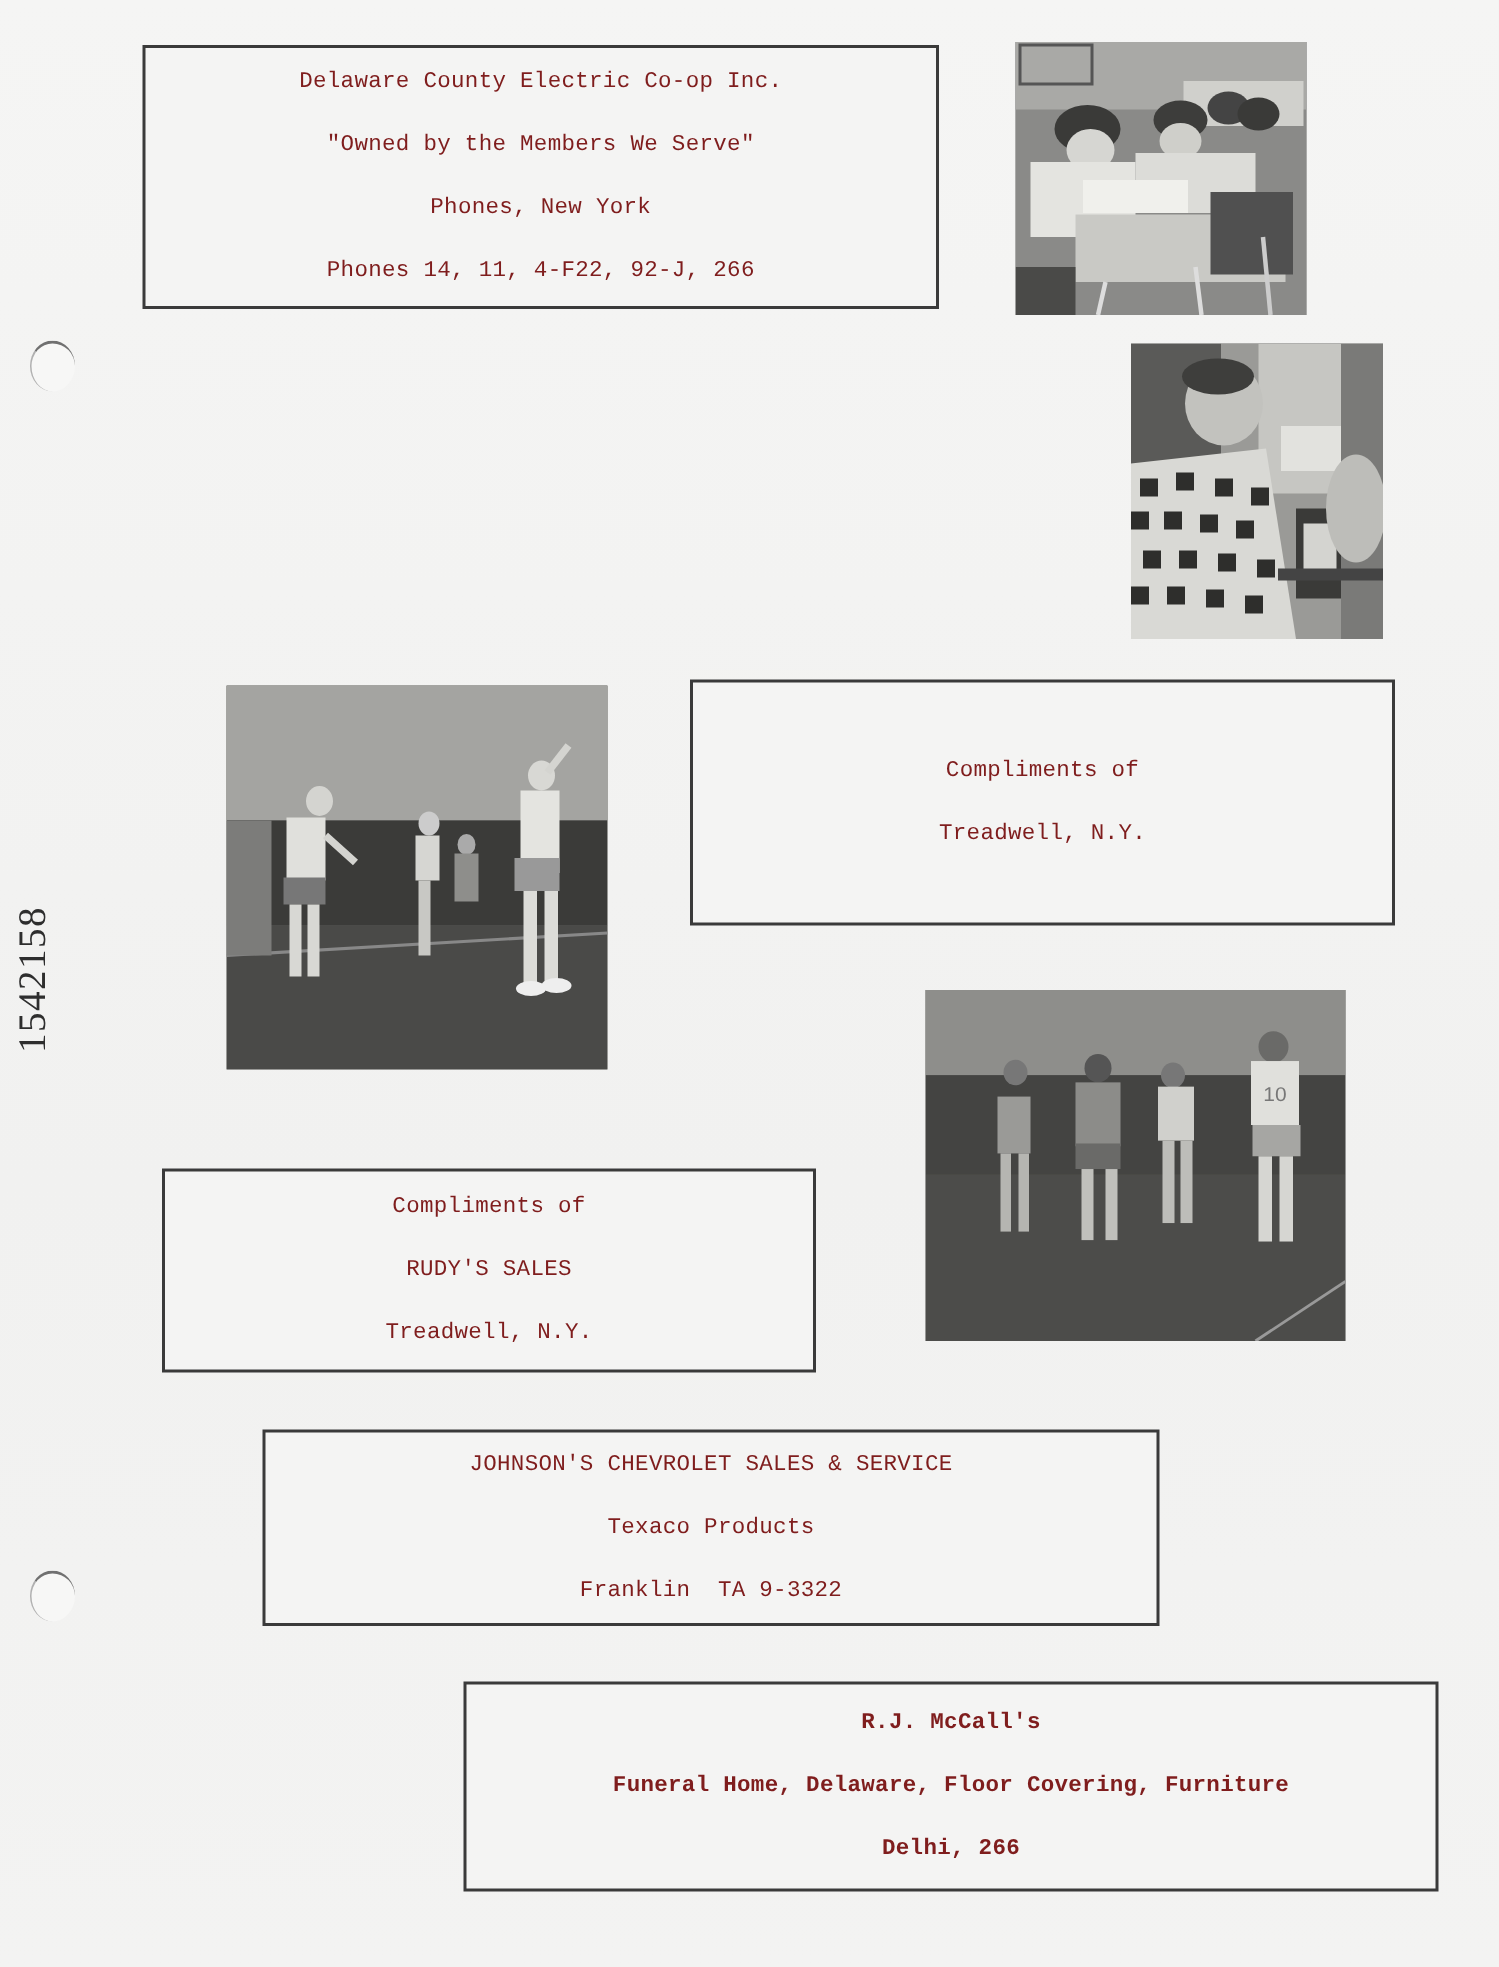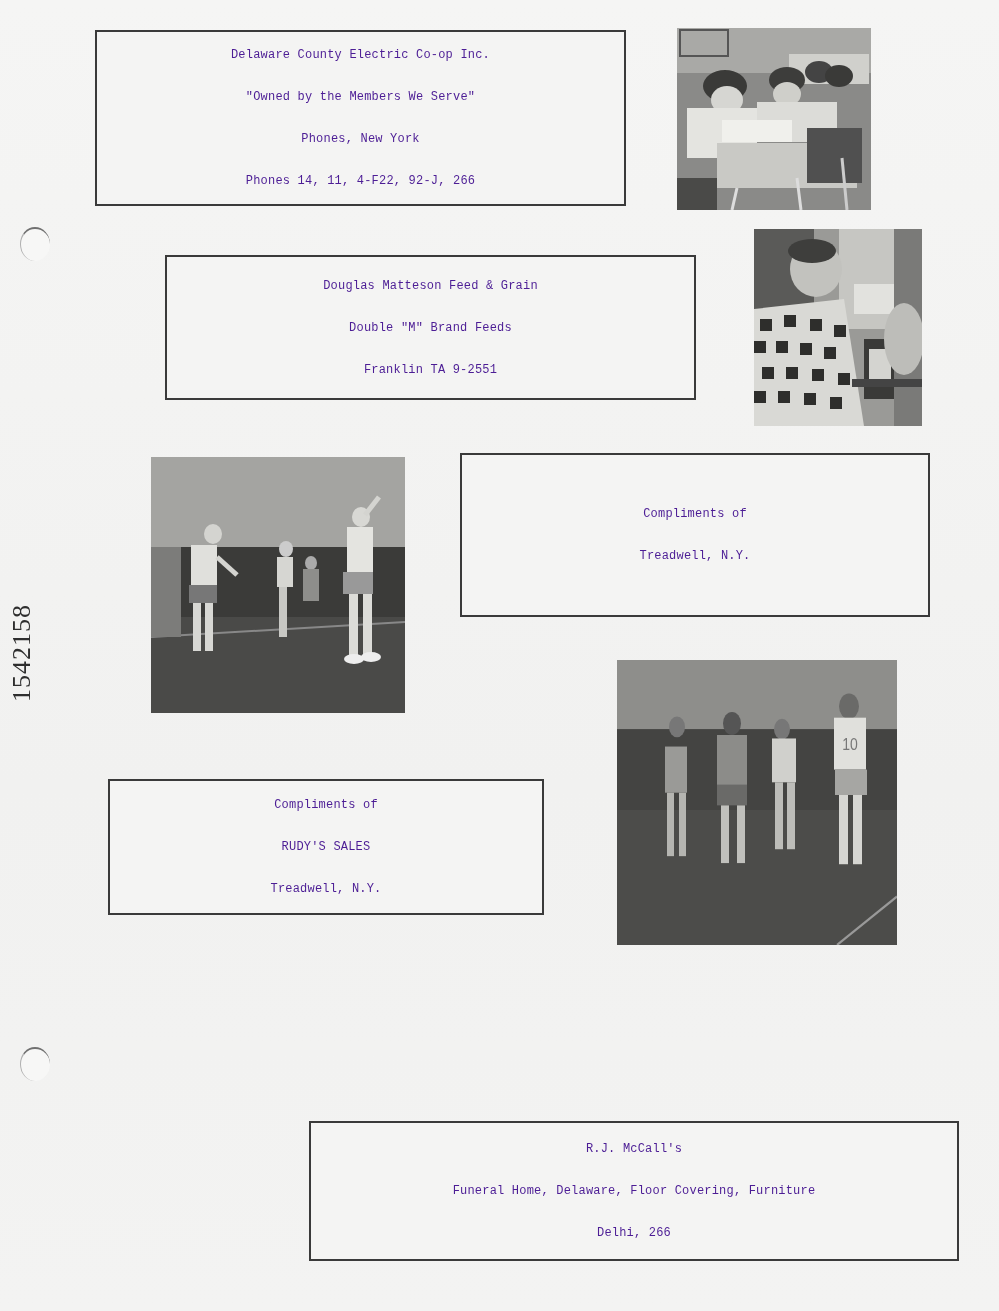--- a/index.html
+++ b/index.html
@@ -20,25 +20,25 @@
       position: absolute;
       border: 2px solid #3a3a3a;
       box-sizing: border-box;
       display: flex;
       flex-direction: column;
       align-items: center;
       justify-content: center;
       background: #f4f4f3;
     }
     .ad-line {
-      font-size: 12px;
+      font-size: 15px;
       line-height: 42px;
       white-space: nowrap;
       letter-spacing: 0.2px;
-      color: #4c1d95;
+      color: #7f1d1d;
       text-align: right;
     }
     .photo {
       position: absolute;
       box-sizing: border-box;
       overflow: hidden;
       background: #6c6c6a;
     }
     .photo svg { display: block; width: 100%; height: 100%; }
     .punch-hole {
@@ -101,25 +101,20 @@
       <rect x="45" y="92" width="70" height="22" fill="#f0f0ec"></rect>
       <rect x="40" y="115" width="140" height="45" fill="#c9c9c5"></rect>
       <rect x="130" y="100" width="55" height="55" fill="#505050"></rect>
       <line x1="60" y1="160" x2="55" y2="182" stroke="#ddd" stroke-width="3"></line>
       <line x1="120" y1="150" x2="124" y2="182" stroke="#ddd" stroke-width="3"></line>
       <line x1="165" y1="130" x2="170" y2="182" stroke="#ccc" stroke-width="3"></line>
       <rect x="0" y="150" width="40" height="32" fill="#4a4a48"></rect>
     </svg>
   </div>
 
-  <div class="ad-box" style="left:165px; top:255px; width:531px; height:145px;">
-    <div class="ad-line">Douglas Matteson Feed &amp; Grain</div>
-    <div class="ad-line">Double "M" Brand Feeds</div>
-    <div class="ad-line">Franklin TA 9-2551</div>
-  </div>
 
   <div class="photo" style="left:754px; top:229px; width:168px; height:197px;">
     <svg viewBox="0 0 168 197" preserveAspectRatio="none">
       <rect width="168" height="197" fill="#9a9a97"></rect>
       <rect x="0" y="0" width="60" height="90" fill="#5a5a58"></rect>
       <rect x="85" y="0" width="83" height="100" fill="#c6c6c2"></rect>
       <rect x="100" y="55" width="50" height="30" fill="#e2e2de"></rect>
       <rect x="140" y="0" width="28" height="197" fill="#7a7a78"></rect>
       <ellipse cx="62" cy="40" rx="26" ry="28" fill="#c2c2be"></ellipse>
       <ellipse cx="58" cy="22" rx="24" ry="12" fill="#3e3e3c"></ellipse>
@@ -180,21 +175,21 @@
       <ellipse cx="203" cy="202" rx="10" ry="5" fill="#eee"></ellipse>
       <ellipse cx="220" cy="200" rx="10" ry="5" fill="#eee"></ellipse>
     </svg>
   </div>
 
   <div class="ad-box" style="left:460px; top:453px; width:470px; height:164px;">
     <div class="ad-line">Compliments of</div>
     <div class="ad-line">Treadwell, N.Y.</div>
   </div>
 
-  <div class="photo" style="left:617px; top:660px; width:280px; height:285px;text-align:center;">
+  <div class="photo" style="left:617px; top:660px; width:280px; height:234px;text-align:center;">
     <svg viewBox="0 0 280 247" preserveAspectRatio="none">
       <rect width="280" height="247" fill="#555553"></rect>
       <rect x="0" y="0" width="280" height="60" fill="#8e8e8b"></rect>
       <rect x="0" y="60" width="280" height="70" fill="#444442"></rect>
       <rect x="0" y="130" width="280" height="117" fill="#4c4c4a"></rect>
       <line x1="220" y1="247" x2="280" y2="205" stroke="#999" stroke-width="2"></line>
 
       <ellipse cx="60" cy="58" rx="8" ry="9" fill="#777"></ellipse>
       <rect x="48" y="75" width="22" height="40" fill="#9a9a97"></rect>
       <rect x="50" y="115" width="7" height="55" fill="#b5b5b1"></rect>
@@ -216,20 +211,25 @@
       <rect x="236" y="117" width="9" height="60" fill="#d6d6d2"></rect>
     </svg>
   </div>
 
   <div class="ad-box" style="left:108px; top:779px; width:436px; height:136px;">
     <div class="ad-line">Compliments of</div>
     <div class="ad-line">RUDY'S SALES</div>
     <div class="ad-line">Treadwell, N.Y.</div>
   </div>
 
-
-  <div class="ad-box" style="left:309px; top:1121px; width:650px; height:140px;">
+  <div class="ad-box" style="left:175px; top:953px; width:598px; height:131px;">
+    <div class="ad-line">JOHNSON'S CHEVROLET SALES &amp; SERVICE</div>
+    <div class="ad-line">Texaco Products</div>
+    <div class="ad-line" style="white-space:pre;">Franklin  TA 9-3322</div>
+  </div>
+
+  <div class="ad-box" style="left:309px; top:1121px; width:650px; height:140px;font-weight:bold;">
     <div class="ad-line">R.J. McCall's</div>
     <div class="ad-line">Funeral Home, Delaware, Floor Covering, Furniture</div>
     <div class="ad-line">Delhi, 266</div>
   </div>
 
 </div>
 
 </body></html>

